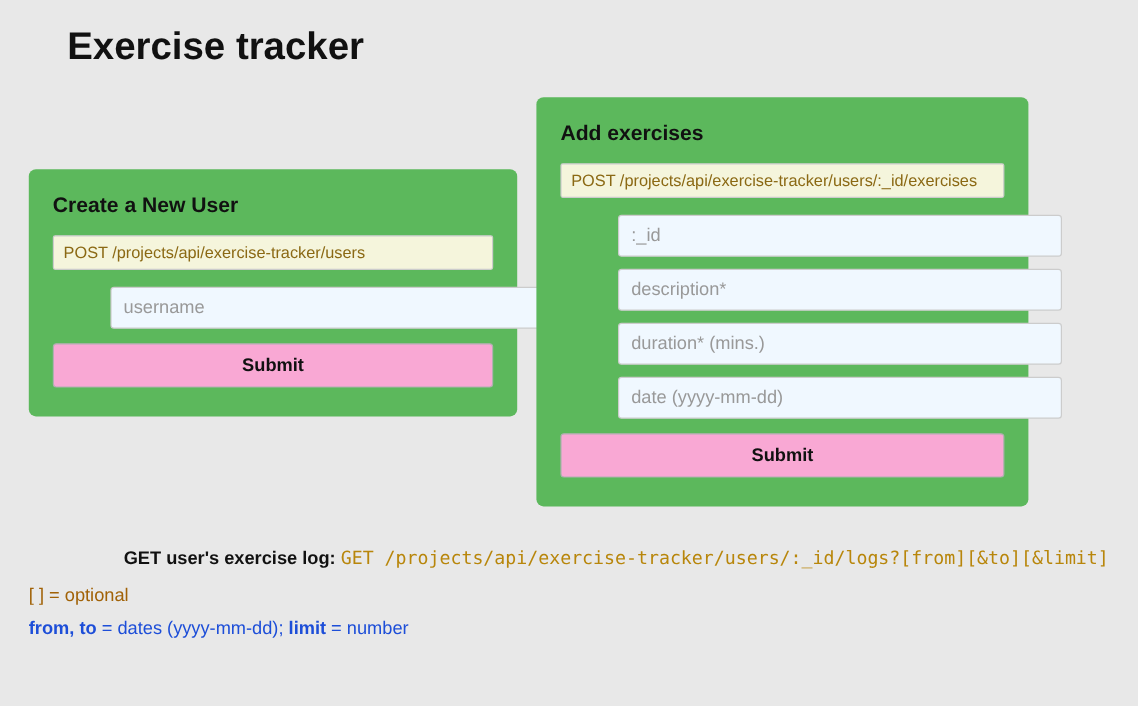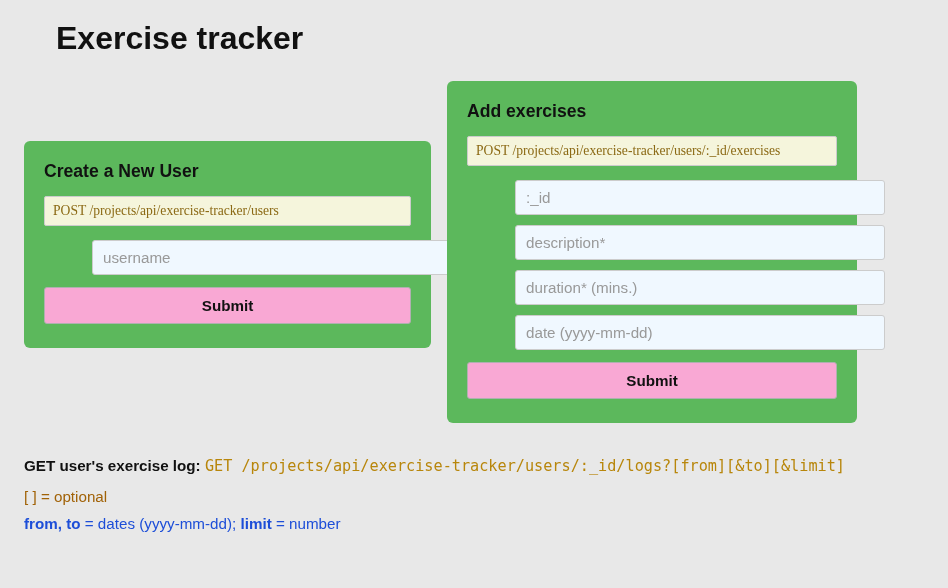--- a/index.html
+++ b/index.html
@@ -51,21 +51,21 @@
     .card-title {
       font-size: 1.1rem;
       font-weight: bold;
       color: #111;
       margin-bottom: 14px;
     }
 
     .code-block {
       background-color: #f5f5dc;
       border: 1px solid #ccc;
-      font-family: Liberation Serif, serif;
+      font-family: Liberation Sans, sans-serif;
       font-size: 0.85rem;
       color: #8b6914;
       padding: 6px 8px;
       margin-bottom: 14px;
       border-radius: 2px;
       word-break: break-all;
     }
 
     .form-input {
       width: 100%;
@@ -99,20 +99,21 @@
 
     .info-section {
       margin-top: 4px;
     }
 
     .info-line {
       font-size: 0.95rem;
       color: #111;
       margin-bottom: 10px;
       line-height: 1.5;
+      text-align: right;
     }
 
     .info-line strong {
       font-weight: bold;
     }
 
     .code-inline {
       font-family: monospace;
       color: #b8860b;
       background-color: transparent;

